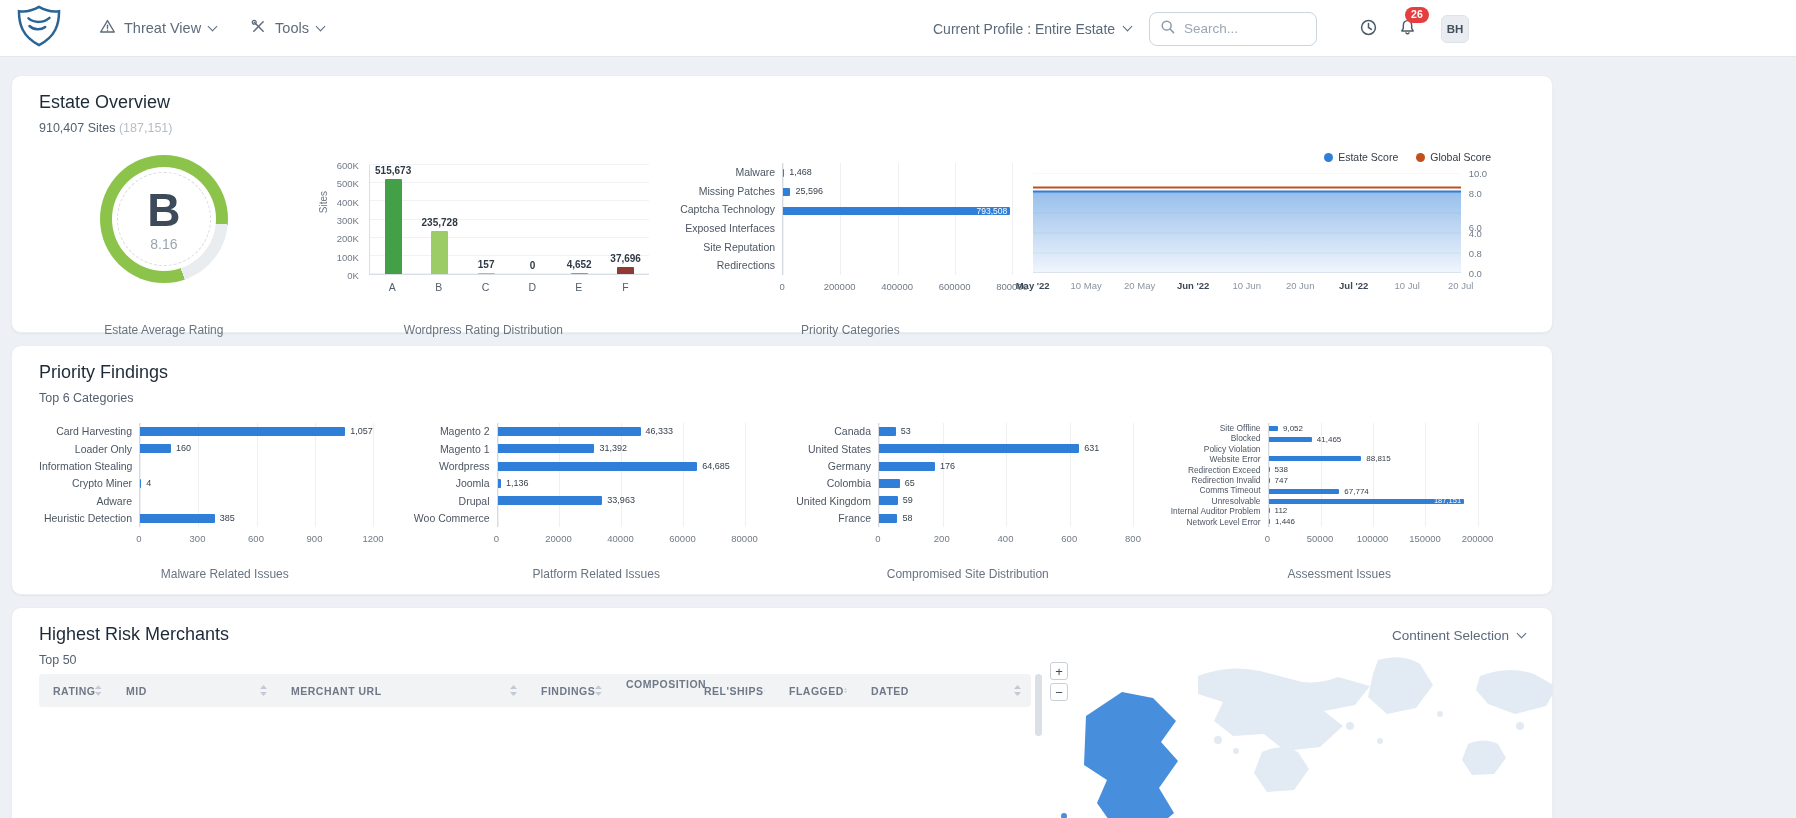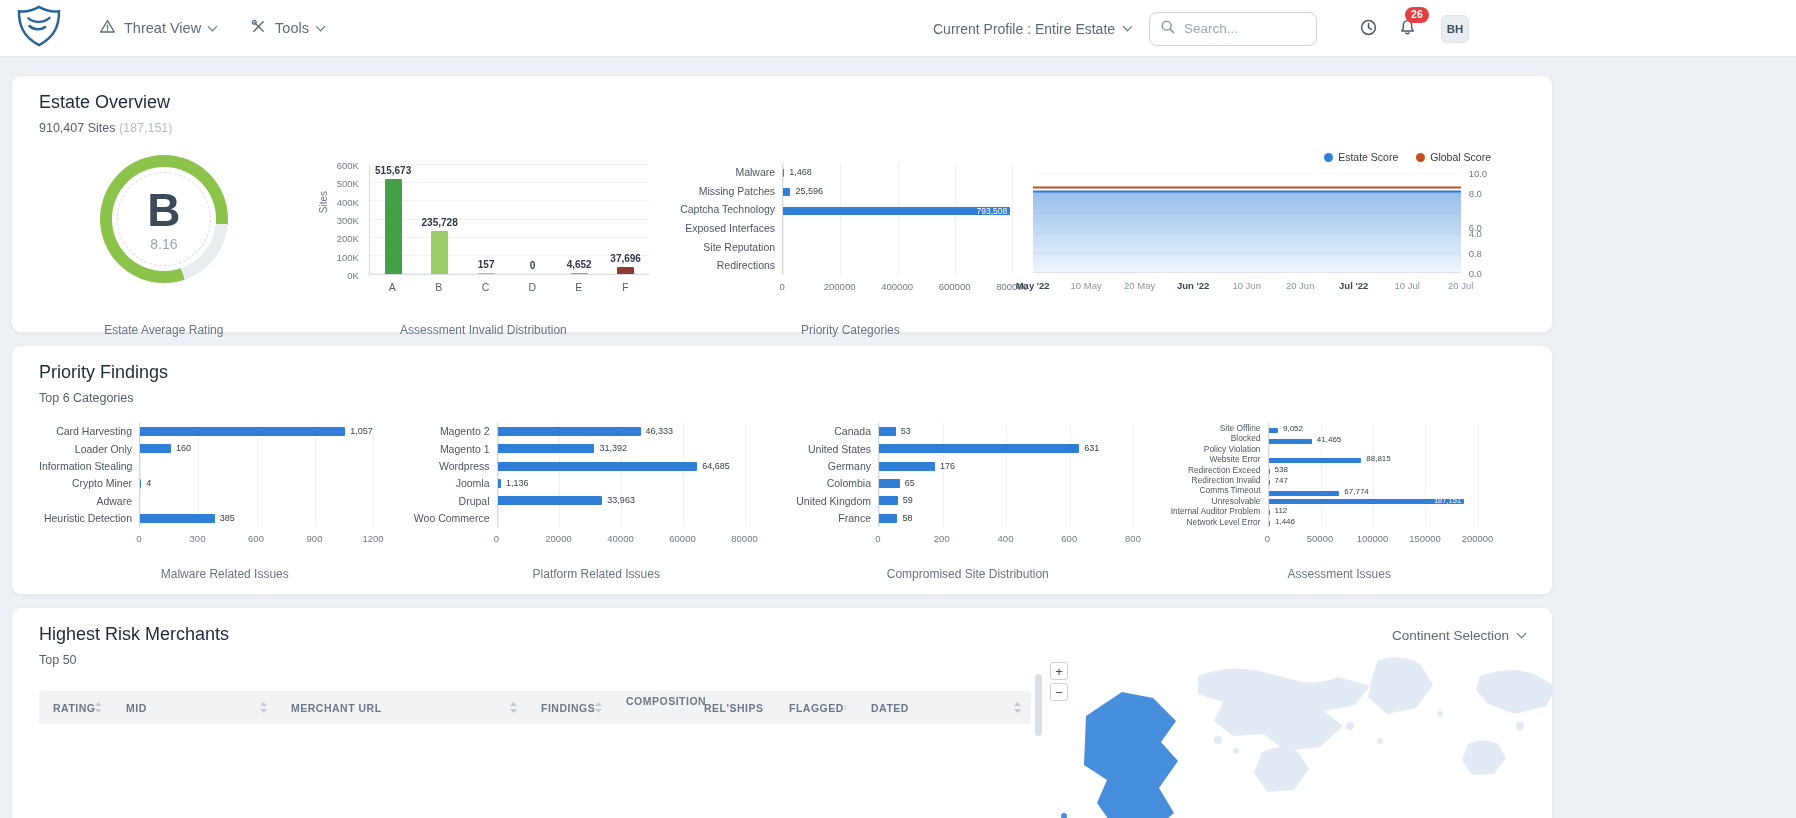--- a/index.html
+++ b/index.html
@@ -56,21 +56,21 @@
 .v-xlabels{display:flex;justify-content:space-around;margin-top:6px}
 .v-xlabels span{width:44px;text-align:center;font-size:10.5px;color:#525e6b}
 
 
 .hbody{display:flex}
 .hcats{display:flex;flex-direction:column;justify-content:space-around}
 .hcat{text-align:right;padding-right:7px;color:#4c5663;white-space:nowrap;line-height:1}
 .hplot{position:relative;border-left:1px solid #d5dae0}
 .hplot i{position:absolute;top:0;bottom:0;border-left:1px solid #eef0f3}
 .hrows{position:absolute;inset:0;display:flex;flex-direction:column;justify-content:space-around}
-.hrow{display:flex;align-items:flex-end}
+.hrow{display:flex;align-items:center}
 .hbarbar{background:#2f7ed8;position:relative;border-radius:0 1px 1px 0;flex:none}
 .hval{color:#39424e;margin-left:5px;white-space:nowrap;line-height:1}
 .hval-in{position:absolute;right:3px;top:50%;transform:translateY(-50%);color:#fff;white-space:nowrap;line-height:1}
 .haxis{position:relative;height:18px}
 .haxis span{position:absolute;transform:translateX(-50%);font-size:9.5px;color:#6f7a87;top:6px;white-space:nowrap}
 
 
 .legend-row{display:flex;justify-content:flex-end;gap:18px;margin:2px 34px 10px 0;font-size:10.5px;color:#333b46;align-items:center}
 .legend-item{display:flex;align-items:center;gap:5px;cursor:pointer}
 .dot{width:9px;height:9px;border-radius:50%}
@@ -81,21 +81,21 @@
 .area-xlabels{position:relative;height:18px;margin-left:10px}
 .area-xlabels span{position:absolute;transform:translateX(-50%);top:7px;font-size:9.5px;color:#8a94a1;white-space:nowrap}
 .area-xlabels span.bold{color:#3c4754;font-weight:700}
 
 
 .pf-row{margin-top:18px;display:flex;height:162px}
 .pfblock{position:relative;height:100%}
 
 
 .continent-select{position:absolute;right:27px;top:20px;font-size:13.5px;color:#5a6a7b;display:flex;align-items:center;gap:9px;cursor:pointer}
-.merch-table{margin-top:24px;width:992px}
+.merch-table{margin-top:7px;width:992px}
 .thead{display:flex;height:33px}
 .th{background:#f2f3f5;display:flex;align-items:center;justify-content:space-between;padding:0 10px 0 14px;font-size:10.5px;font-weight:700;letter-spacing:.5px;color:#6e7887;text-transform:uppercase;cursor:pointer;white-space:nowrap}
 .th.first{border-radius:4px 0 0 4px}
 .th.last{border-radius:0 4px 4px 0}
 .th.raised .th-label{transform:translateY(-7px)}
 .tbody{height:90px;background:#fff}
 .table-scrollbar{position:absolute;left:1023px;top:66px;width:7px;height:140px;border-radius:4px}
 .table-scrollbar .thumb{width:7px;height:62px;border-radius:4px;background:#dbe0e6;cursor:pointer}
 .map-zone{position:absolute;left:1036px;top:46px;width:506px;height:182px;overflow:hidden}
 .map-controls{position:absolute;left:2px;top:8px;display:flex;flex-direction:column;gap:3px;z-index:2}
@@ -247,21 +247,21 @@
                 <span>A</span>
                 <span>B</span>
                 <span>C</span>
                 <span>D</span>
                 <span>E</span>
                 <span>F</span>
               </div>
             </div>
           </div>
         </div>
-      <div class="caption">Assessment Invalid Distribution</div>
+      <div class="caption">Wordpress Rating Distribution</div>
     </div>
 
     <div class="eblock" style="width:345px">
       <div id="c-priority" style="margin-top:14px">
           <div class="hbody" style="height:112px">
             <div class="hcats" style="width:104px">
               <div class="hcat" style="font-size:10.5px">Malware</div>
               <div class="hcat" style="font-size:10.5px">Missing Patches</div>
               <div class="hcat" style="font-size:10.5px">Captcha Technology</div>
               <div class="hcat" style="font-size:10.5px">Exposed Interfaces</div>

